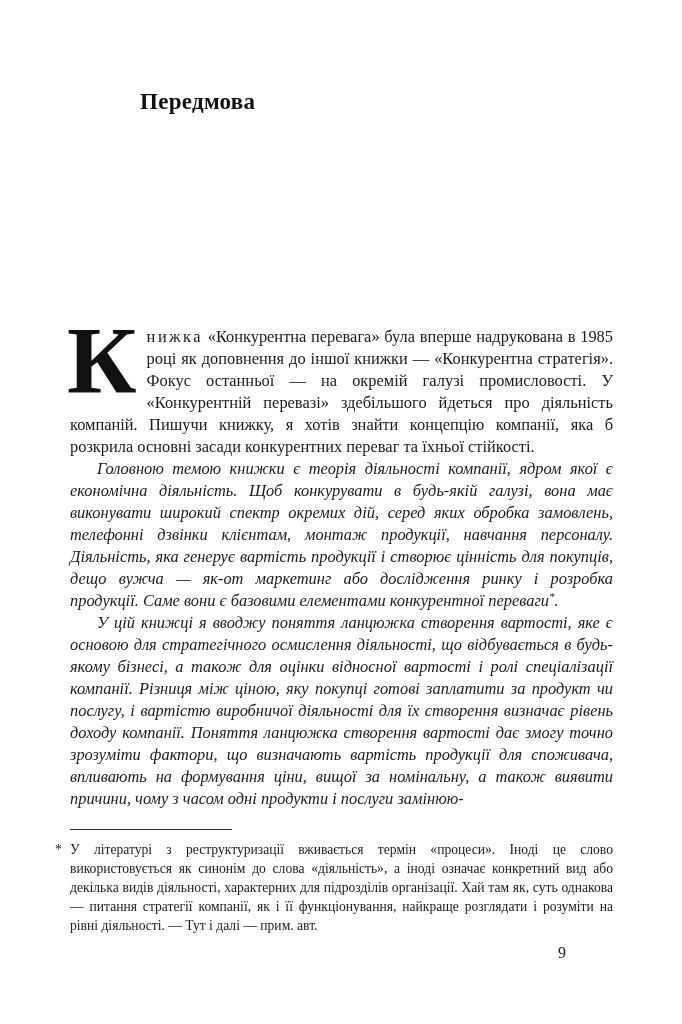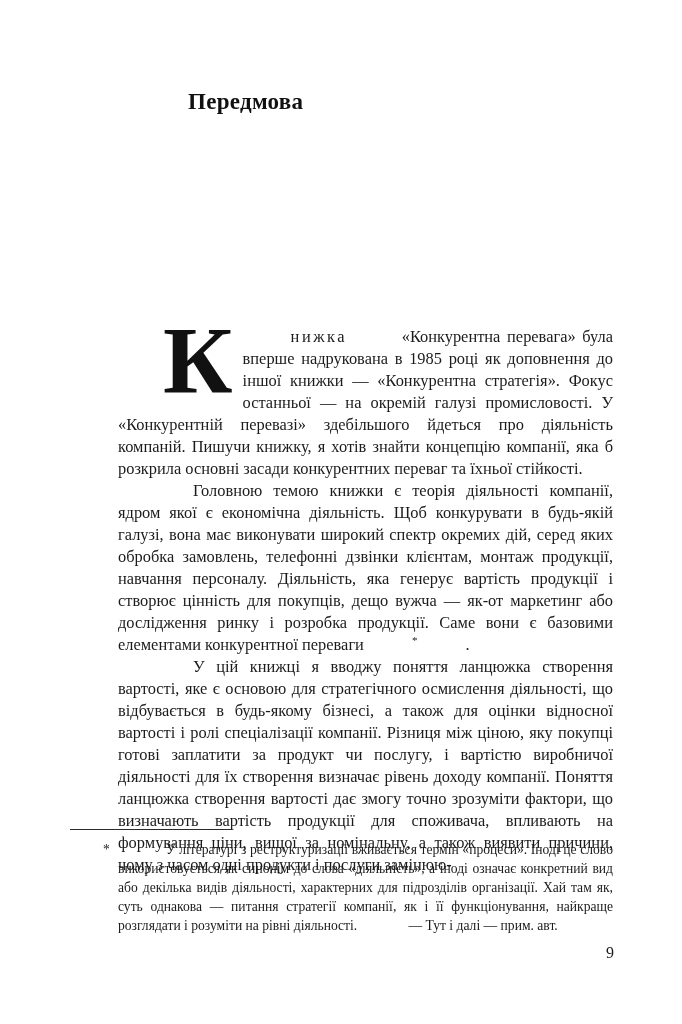--- a/index.html
+++ b/index.html
@@ -1,15 +1,15 @@
 <!DOCTYPE html>
 <html><head>
 <meta charset="utf-8">
 <style>
-  * { box-sizing: border-box; padding-left: 48px; }
+  * { box-sizing: border-box; }
   html, body { margin: 0; padding: 0; }
   body {
     width: 682px;
     height: 1024px;
     background: #ffffff;
     font-family: "Liberation Serif", "DejaVu Serif", serif;
     color: #1b1b1b;
     position: relative;
     overflow: hidden;
   }
@@ -31,21 +31,21 @@
     position: absolute;
     left: 70px;
     top: 326px;
     width: 543px;
     font-size: 16.4px;
     line-height: 22px;
     text-align: justify;
     color: #1b1b1b;
   }
   .body-text p { margin: 0; padding: 0; }
-  .body-text p.indent { text-indent: 27px; }
+  .body-text p.indent { text-indent: 27px; font-style: italic; }
   .drop-cap {
     float: left;
     font-size: 96px;
     line-height: 66px;
     height: 66px;
     font-weight: 700;
     margin: 2px 10px 0 -3px;
     color: #111111;
   }
   .lead-in { letter-spacing: 2.5px; }

